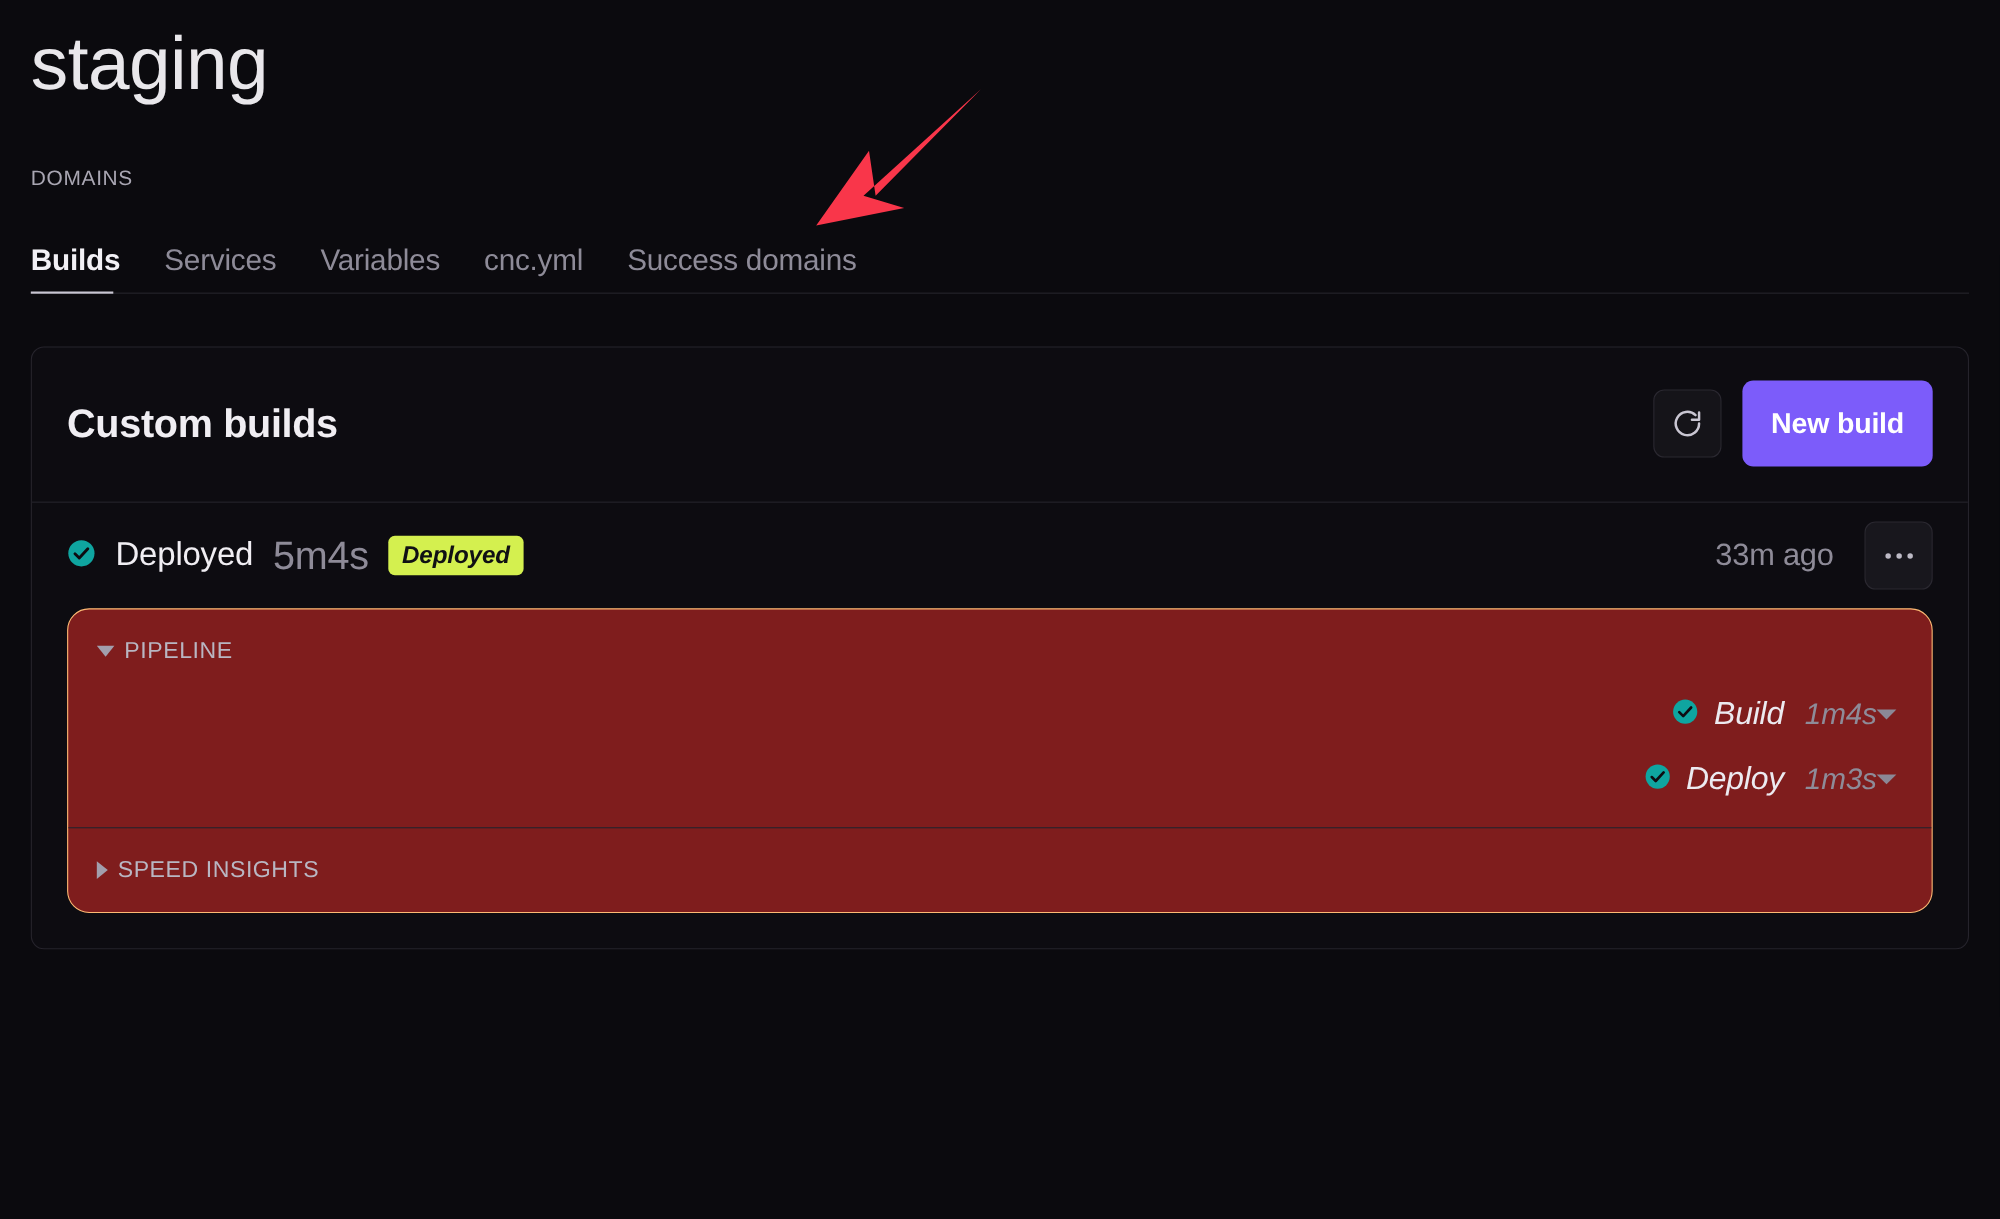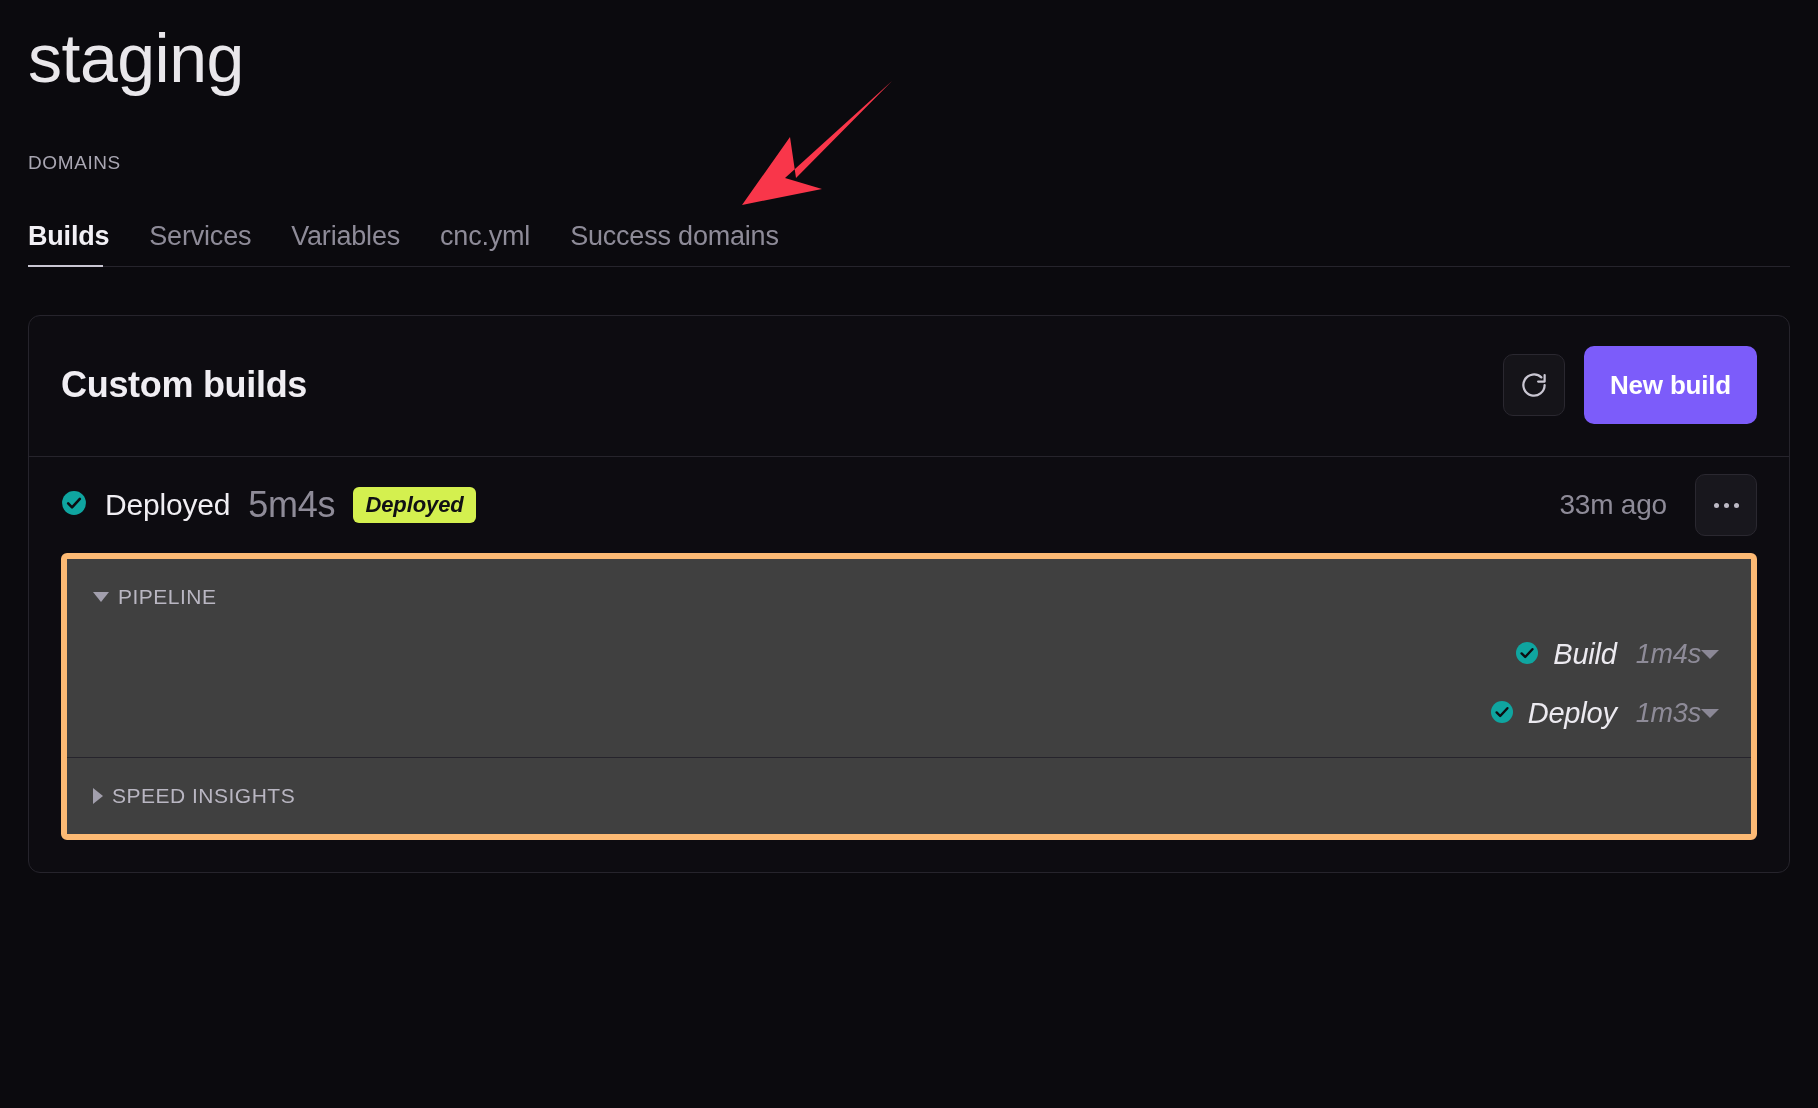--- a/index.html
+++ b/index.html
@@ -211,23 +211,23 @@
   .dots-btn span {
     width: 5px;
     height: 5px;
     border-radius: 50%;
     background: #bdbac6;
     display: block;
   }
 
   
   .pipeline-panel {
-    border: 6px solid #fdba74;
-    border-radius: 6px;
-    background: #404040;
+    border: 1px solid #fdba74;
+    border-radius: 20px;
+    background: #7f1d1d;
     overflow: hidden;
   }
   .pipeline-head {
     display: flex;
     align-items: center;
     gap: 9px;
     padding: 26px 26px 16px 26px;
     cursor: pointer;
   }
   .caret {

